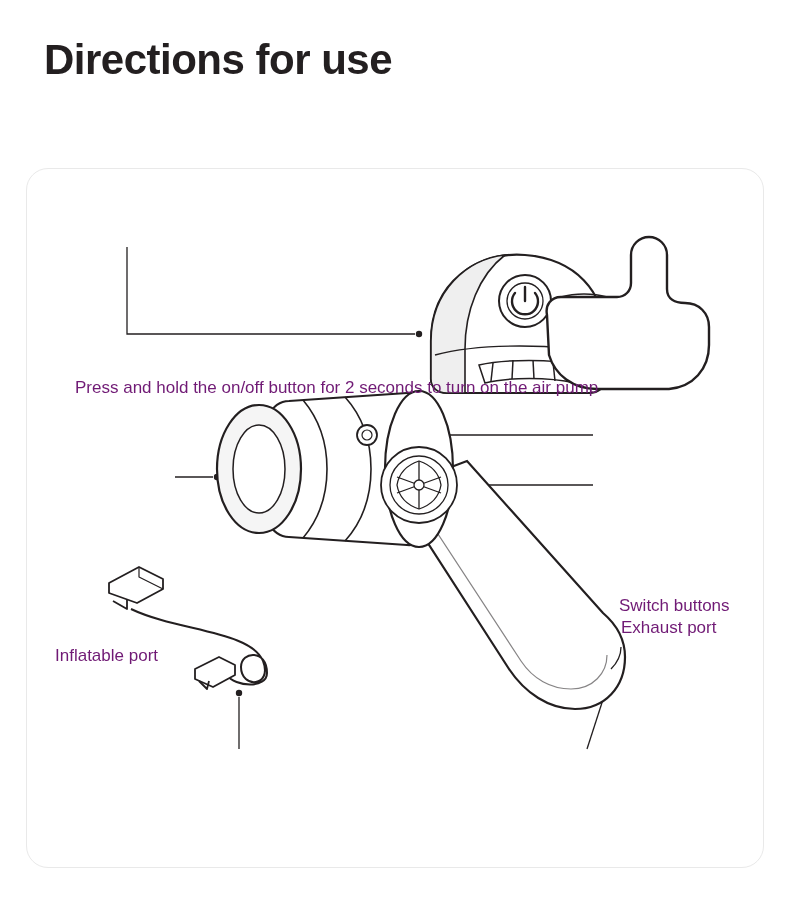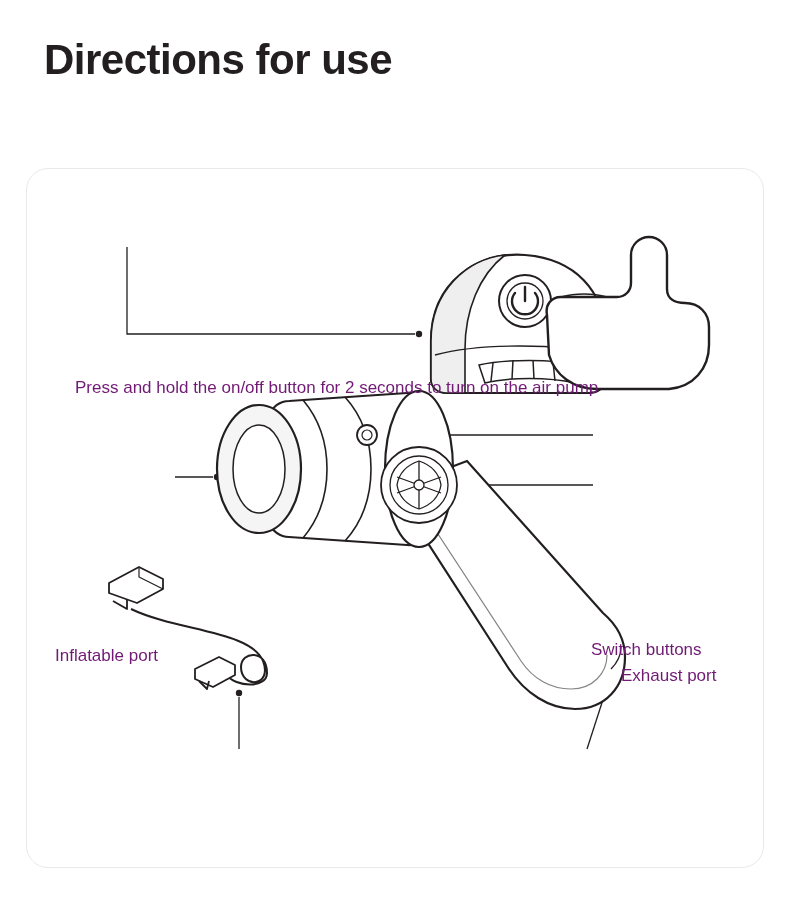--- a/index.html
+++ b/index.html
@@ -51,22 +51,22 @@
   }
   .lbl {
     position: absolute;
     font-size: 17px;
     color: #701a75;
     white-space: nowrap;
     line-height: 1.3;
   }
   .instr-1 { left: 48px; top: 208px; }
   .instr-2 { left: 48px; top: 234px; }
-  .lbl-switch { left: 564px; top: 426px; margin-top: 44px; }
-  .lbl-exhaust { left: 594px; top: 496px; text-align: right; }
+  .lbl-switch { left: 592px; top: 426px; }
+  .lbl-exhaust { left: 594px; top: 448px; text-align: right; }
   .lbl-inflatable { left: 28px; top: 466px; margin-top: 10px; }
 </style>
 </head>
 <body>
 
 <div class="page">
 
   <div class="page-title">Directions for use</div>
 
   <div class="card">

